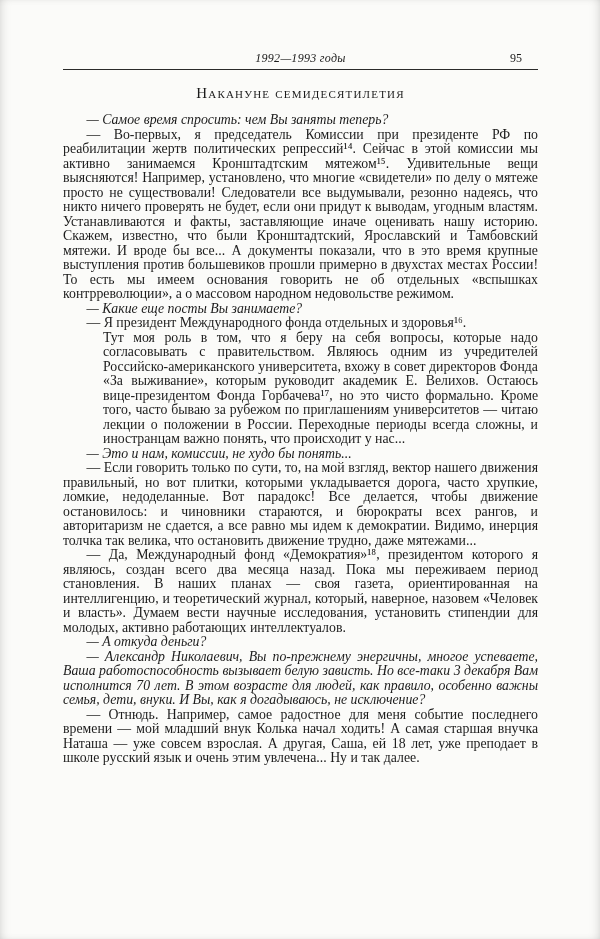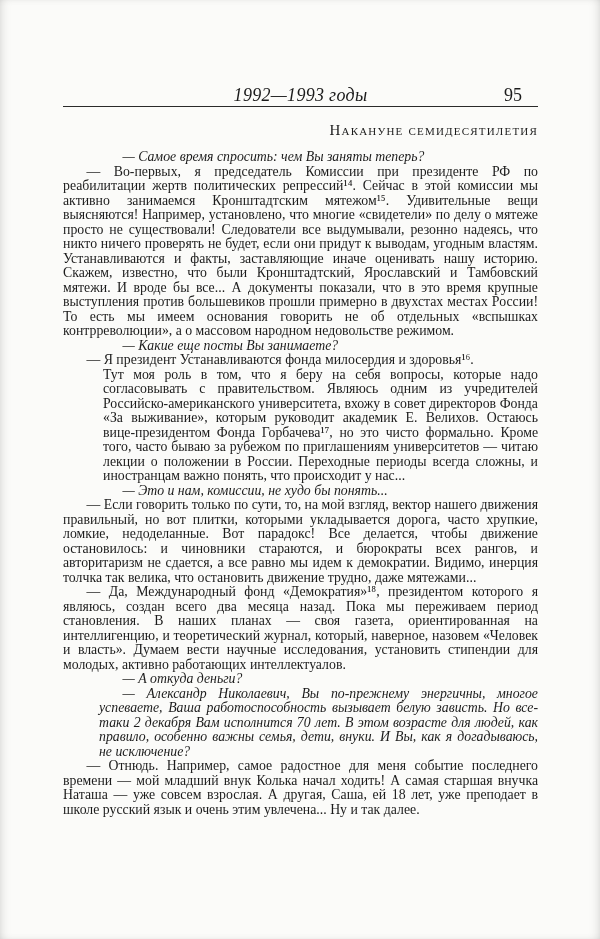--- a/index.html
+++ b/index.html
@@ -16,56 +16,54 @@
     background: #fbfbf9;
     box-sizing: border-box;
     padding: 50px 62px 40px 63px;
     color: #1b1b1b;
     box-shadow: inset 6px 0 14px -10px rgba(0,0,0,.35), inset -6px 0 14px -10px rgba(0,0,0,.35);
     overflow: hidden;
   }
   .page-header {
     position: relative;
     text-align: center;
-    font-size: 18px;
+    font-size: 12px;
     line-height: 16px;
     padding-bottom: 3px;
     border-bottom: 1px solid #2a2a2a;
-    margin-top: 37px;
   }
   .running-title {
     font-style: italic;
     letter-spacing: 0.3px;
   }
   .page-number {
     position: absolute;
     right: 16px;
     top: 0;
     font-style: normal;
   }
   .section-title {
     margin: 15px 0 11px 0;
-    text-align: right;
+    text-align: center;
     font-size: 15px;
     font-weight: normal;
     font-variant: small-caps;
     letter-spacing: 1.2px;
   }
   .body-text {
     font-size: 13.8px;
     line-height: 14.5px;
     text-align: justify;
   }
   .body-text p {
     margin: 0;
     text-indent: 1.7em;
   }
   .body-text p.q {
     font-style: italic;
-    margin-left: 36px;
   }
   .body-text p.noindent {
     text-indent: 0;
     margin-left: 40px;
   }
 </style>
 </head>
 <body>
 
 <main class="page">
@@ -74,23 +72,23 @@
     <span class="running-title">1992—1993 годы</span>
     <span class="page-number">95</span>
   </header>
 
   <h1 class="section-title">Накануне семидесятилетия</h1>
 
   <section class="body-text">
     <p class="q">— Самое время спросить: чем Вы заняты теперь?</p>
     <p class="a">— Во-первых, я председатель Комиссии при президенте РФ по реабилитации жертв политических репрессий¹⁴. Сейчас в этой комиссии мы активно занимаемся Кронштадтским мятежом¹⁵. Удивительные вещи выясняются! Например, установлено, что многие «свидетели» по делу о мятеже просто не существовали! Следователи все выдумывали, резонно надеясь, что никто ничего проверять не будет, если они придут к выводам, угодным властям. Устанавливаются и факты, заставляющие иначе оценивать нашу историю. Скажем, известно, что были Кронштадтский, Ярославский и Тамбовский мятежи. И вроде бы все... А документы показали, что в это время крупные выступления против большевиков прошли примерно в двухстах местах России! То есть мы имеем основания говорить не об отдельных «вспышках контрреволюции», а о массовом народном недовольстве режимом.</p>
     <p class="q">— Какие еще посты Вы занимаете?</p>
-    <p class="a">— Я президент Устанавливаются фонда милосердия и здоровья¹⁶.</p>
+    <p class="a">— Я президент Международного фонда отдельных и здоровья¹⁶.</p>
     <p class="a noindent">Тут моя роль в том, что я беру на себя вопросы, которые надо согласовывать с правительством. Являюсь одним из учредителей Российско-американского университета, вхожу в совет директоров Фонда «За выживание», которым руководит академик Е. Велихов. Остаюсь вице-президентом Фонда Горбачева¹⁷, но это чисто формально. Кроме того, часто бываю за рубежом по приглашениям университетов — читаю лекции о положении в России. Переходные периоды всегда сложны, и иностранцам важно понять, что происходит у нас...</p>
     <p class="q">— Это и нам, комиссии, не худо бы понять...</p>
     <p class="a">— Если говорить только по сути, то, на мой взгляд, вектор нашего движения правильный, но вот плитки, которыми укладывается дорога, часто хрупкие, ломкие, недоделанные. Вот парадокс! Все делается, чтобы движение остановилось: и чиновники стараются, и бюрократы всех рангов, и авторитаризм не сдается, а все равно мы идем к демократии. Видимо, инерция толчка так велика, что остановить движение трудно, даже мятежами...</p>
     <p class="a">— Да, Международный фонд «Демократия»¹⁸, президентом которого я являюсь, создан всего два месяца назад. Пока мы переживаем период становления. В наших планах — своя газета, ориентированная на интеллигенцию, и теоретический журнал, который, наверное, назовем «Человек и власть». Думаем вести научные исследования, установить стипендии для молодых, активно работающих интеллектуалов.</p>
     <p class="q">— А откуда деньги?</p>
-    <p class="q">— Александр Николаевич, Вы по-прежнему энергичны, многое успеваете, Ваша работоспособность вызывает белую зависть. Но все-таки 2 декабря Вам исполнится 70 лет. В этом возрасте для людей, как правило, особенно важны семья, дети, внуки. И Вы, как я догадываюсь, не исключение?</p>
+    <p class="q">— Александр Николаевич, Вы по-прежнему энергичны, многое успеваете, Ваша работоспособность вызывает белую зависть. Но все-таки 3 декабря Вам исполнится 70 лет. В этом возрасте для людей, как правило, особенно важны семья, дети, внуки. И Вы, как я догадываюсь, не исключение?</p>
     <p class="a">— Отнюдь. Например, самое радостное для меня событие последнего времени — мой младший внук Колька начал ходить! А самая старшая внучка Наташа — уже совсем взрослая. А другая, Саша, ей 18 лет, уже преподает в школе русский язык и очень этим увлечена... Ну и так далее.</p>
   </section>
 
 </main>
 
 </body></html>

